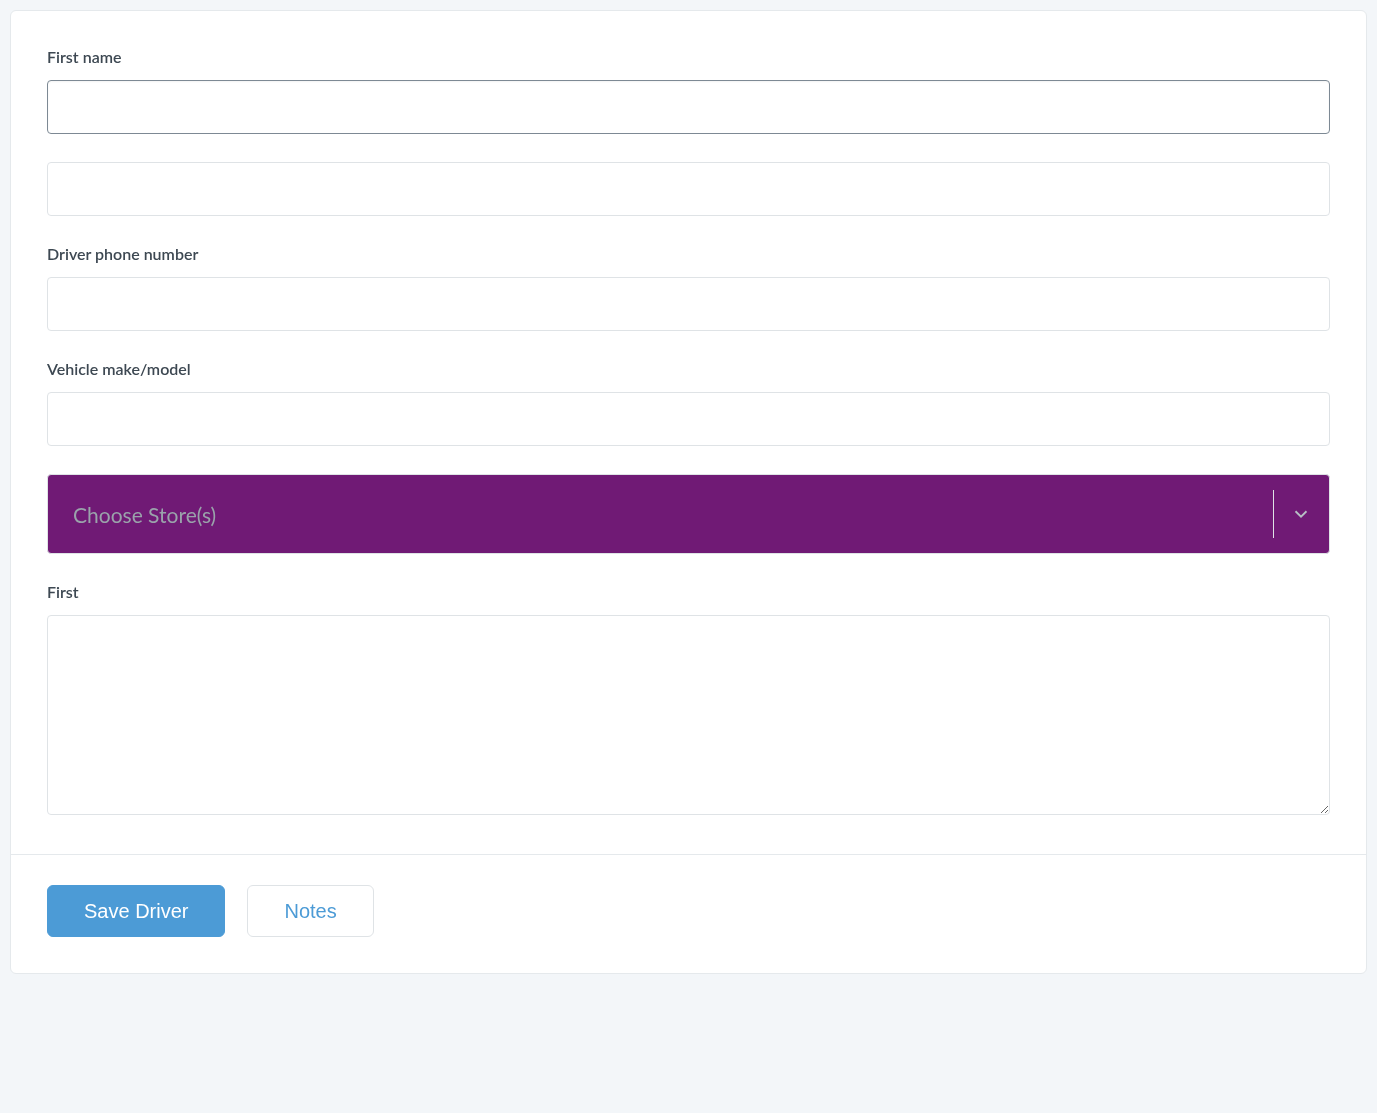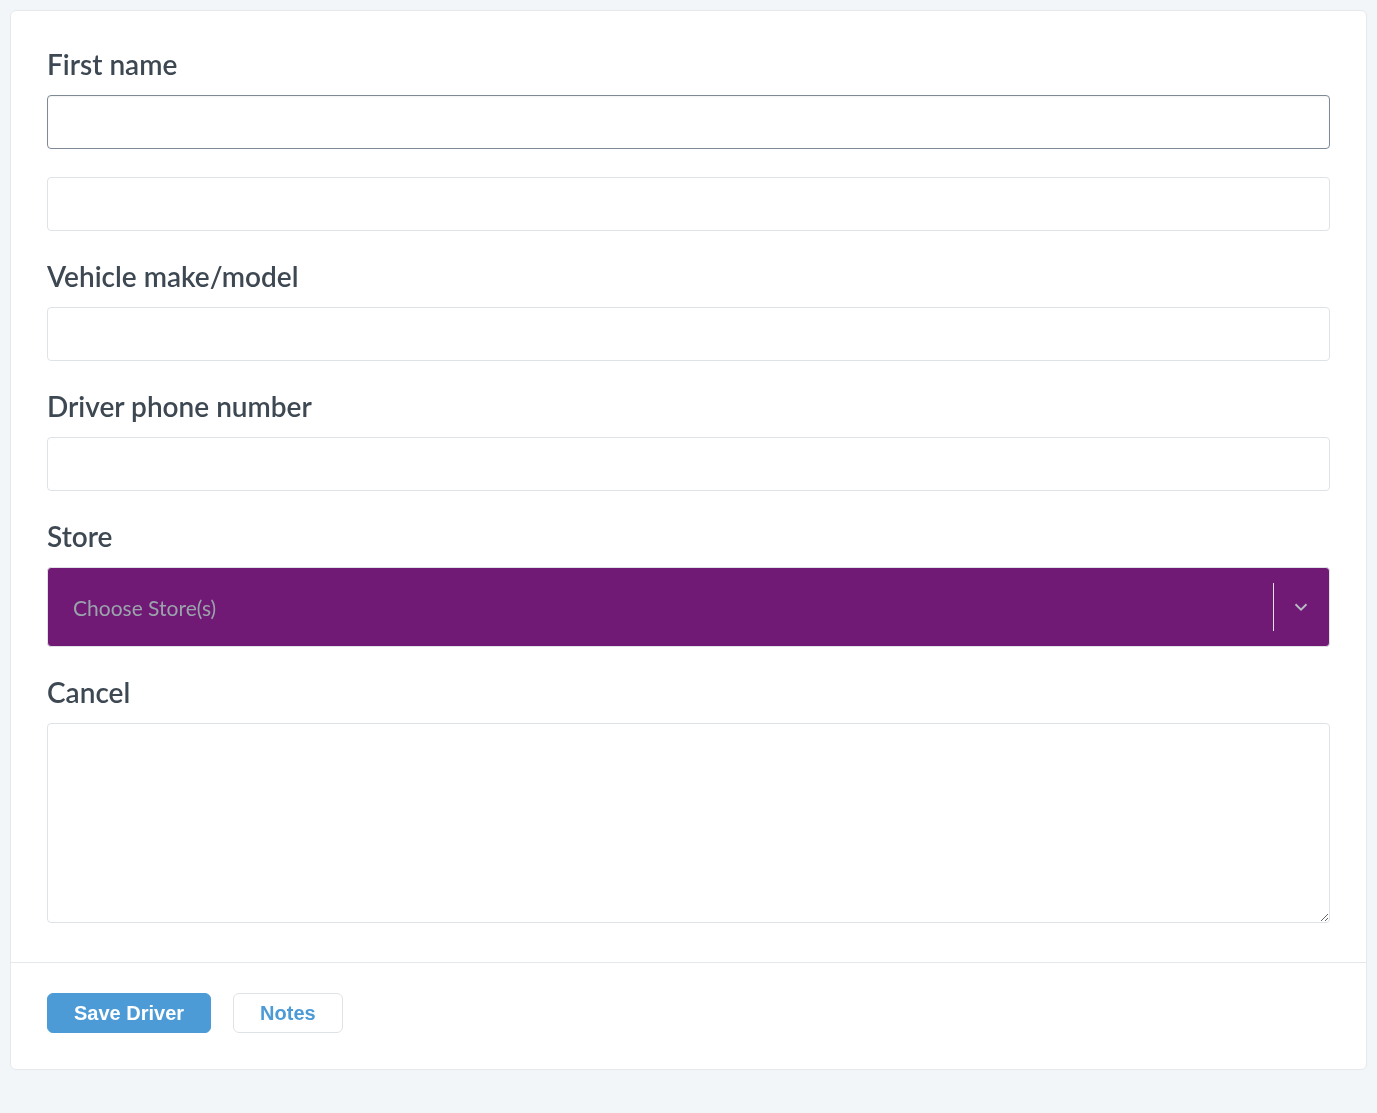--- a/index.html
+++ b/index.html
@@ -24,21 +24,21 @@
       padding: 36px 36px 36px 36px;
     }
     .field-group {
       margin-bottom: 28px;
     }
     .field-group:last-child {
       margin-bottom: 0;
     }
     .field-label {
       display: block;
-      font-size: 28px;
+      font-size: 16px;
       font-weight: 600;
       color: #3d4852;
       margin-bottom: 14px;
     }
     .text-input {
       width: 100%;
       height: 54px;
       border: 1px solid #dfe3e6;
       border-radius: 4px;
       font-size: 18px;
@@ -109,25 +109,25 @@
       fill: none;
     }
     .card-footer {
       border-top: 1px solid #e5e9ec;
       padding: 30px 36px 36px 36px;
       display: flex;
       gap: 22px;
       align-items: center;
     }
     .btn {
-      height: 40px;
-      padding: 0 26px;
+      height: 52px;
+      padding: 0 36px;
       border-radius: 6px;
       font-size: 20px;
-      font-weight: 700;
+      font-weight: 400;
       cursor: pointer;
       outline: none;
       display: inline-flex;
       align-items: center;
       justify-content: center;
     }
     .btn-primary {
       background: #4c9bd6;
       color: #ffffff;
       border: 1px solid #4c9bd6;
@@ -147,46 +147,45 @@
     <div class="field-group">
       <label class="field-label">First name</label>
       <input type="text" class="text-input focused" value="" style="">
     </div>
 
     <div class="field-group">
       <input type="text" class="text-input" value="" style="">
     </div>
 
     <div class="field-group">
+      <label class="field-label">Driver phone number</label>
+      <input type="text" class="text-input" value="" style="">
+    </div>
+
+    <div class="field-group">
       <label class="field-label">Vehicle make/model</label>
       <input type="text" class="text-input" value="" style="">
     </div>
 
     <div class="field-group">
-      <label class="field-label">Driver phone number</label>
-      <input type="text" class="text-input" value="" style="">
-    </div>
-
-    <div class="field-group">
-      <label class="field-label">Store</label>
       <div class="select-wrapper">
         <div class="select-input">
           <span>Choose Store(s)</span>
         </div>
         <div class="select-divider"></div>
         <span class="select-chevron">
           <svg viewBox="0 0 24 24">
               <polyline points="6 9 12 15 18 9"></polyline>
             </svg>
         </span>
       </div>
     </div>
 
     <div class="field-group" style="margin-bottom:0;">
-      <label class="field-label">Cancel</label>
+      <label class="field-label">First</label>
       <textarea class="textarea-input" style=""></textarea>
     </div>
 
   </div>
 
   <div class="card-footer">
     <button class="btn btn-primary">Save Driver</button>
     <button class="btn btn-secondary">Notes</button>
   </div>
 </div>

